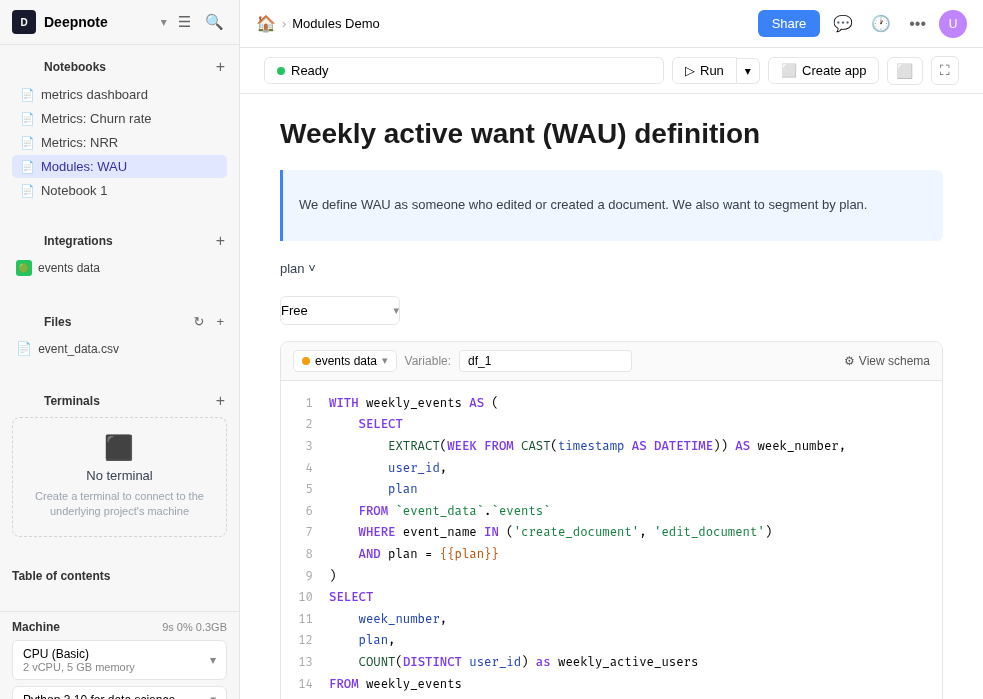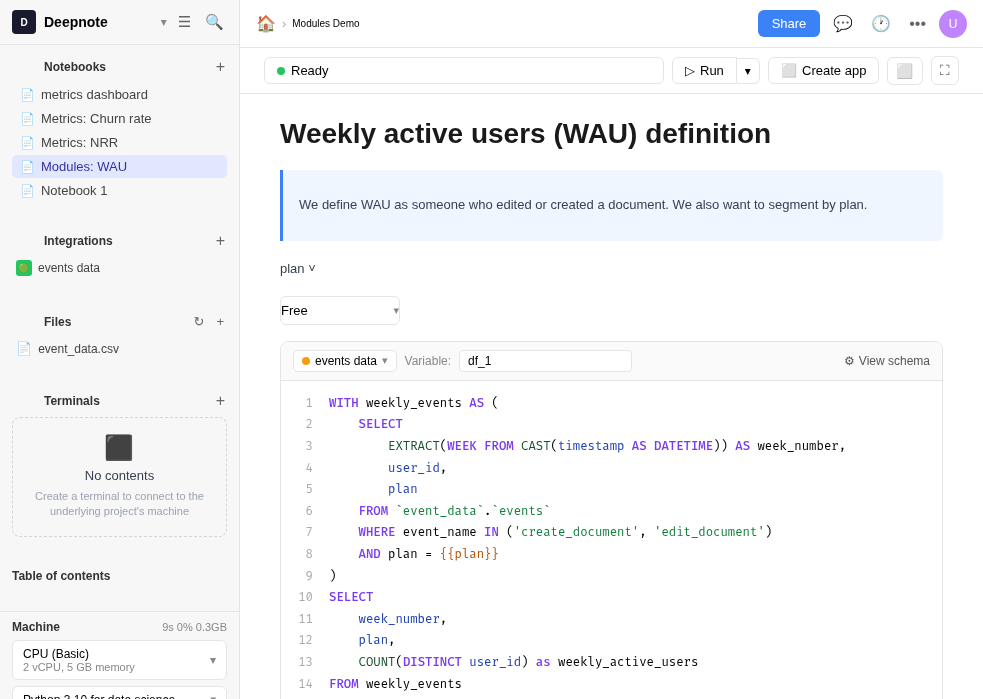--- a/index.html
+++ b/index.html
@@ -34,21 +34,21 @@
     .machine-card-sub { font-size: 11px; color: #888; }
     .machine-chevron { color: #888; font-size: 12px; }
     .python-env { background: white; border: 1px solid #e5e5e7; border-radius: 6px; padding: 6px 10px; margin-bottom: 6px; display: flex; align-items: center; justify-content: space-between; cursor: pointer; font-size: 12px; }
 
     
     .main { flex: 1; display: flex; flex-direction: column; overflow: hidden; }
     .topbar { display: flex; align-items: center; padding: 0 16px; height: 48px; border-bottom: 1px solid #e5e5e7; gap: 8px; }
     .topbar-breadcrumb { display: flex; align-items: center; gap: 6px; flex: 1; }
     .breadcrumb-home { font-size: 16px; color: #666; cursor: pointer; }
     .breadcrumb-sep { color: #aaa; font-size: 13px; }
-    .breadcrumb-title { font-weight: 500; font-size: 10px; }
+    .breadcrumb-title { font-weight: 500; font-size: 13px; }
     .topbar-actions { display: flex; align-items: center; gap: 8px; }
     .share-btn { background: #3b82f6; color: white; border: none; border-radius: 6px; padding: 6px 14px; font-size: 13px; font-weight: 500; cursor: pointer; }
     .topbar-icon-btn { background: none; border: none; cursor: pointer; padding: 5px; border-radius: 5px; color: #666; font-size: 16px; display: flex; align-items: center; }
     .avatar { width: 28px; height: 28px; border-radius: 50%; background: #c084fc; display: flex; align-items: center; justify-content: center; color: white; font-size: 12px; cursor: pointer; }
 
     
     .notebook-toolbar { display: flex; align-items: center; padding: 8px 24px; gap: 8px; border-bottom: 1px solid #e5e5e7; }
     .status-badge { display: flex; align-items: center; gap: 6px; background: white; border: 1px solid #e5e5e7; border-radius: 6px; padding: 5px 12px; flex: 1; max-width: 400px; font-size: 13px; }
     .status-dot { width: 8px; height: 8px; border-radius: 50%; background: #22c55e; }
     .run-btn-group { display: flex; align-items: center; }
@@ -181,21 +181,21 @@
 
   <div class="sidebar-divider"></div>
 
   <div class="terminals-section">
     <div class="terminals-header">
       <span class="sidebar-section-title">Terminals</span>
       <button class="sidebar-section-add">+</button>
     </div>
     <div class="no-terminals-box">
       <div class="terminal-icon">⬛</div>
-      <div class="no-terminals-title">No contents</div>
+      <div class="no-terminals-title">No terminal</div>
       <div class="no-terminals-sub">Create a terminal to connect to the
 underlying project's machine</div>
     </div>
   </div>
 
   <div class="sidebar-divider"></div>
 
   <div class="toc-section">
     <div class="toc-title">Table of contents</div>
   </div>
@@ -253,21 +253,21 @@
     </div>
     <button class="create-app-btn">
       <span>⬜</span>
       <span>Create app</span>
     </button>
     <button class="toolbar-icon-btn">⬜</button>
     <button class="toolbar-icon-btn">⛶</button>
   </div>
 
   <div class="notebook-content">
-    <h1 class="notebook-title">Weekly active users (WAU) definition</h1>
+    <h1 class="notebook-title">Weekly active want (WAU) definition</h1>
 
     <div class="notebook-blockquote">
       <span>We define WAU as someone who edited or created a document. We also want to segment by plan.</span>
     </div>
 
     <div class="filter-section">
       <div class="filter-label">
         <span>plan ˅</span>
       </div>
       <div class="filter-dropdown" style="width:120px;">

